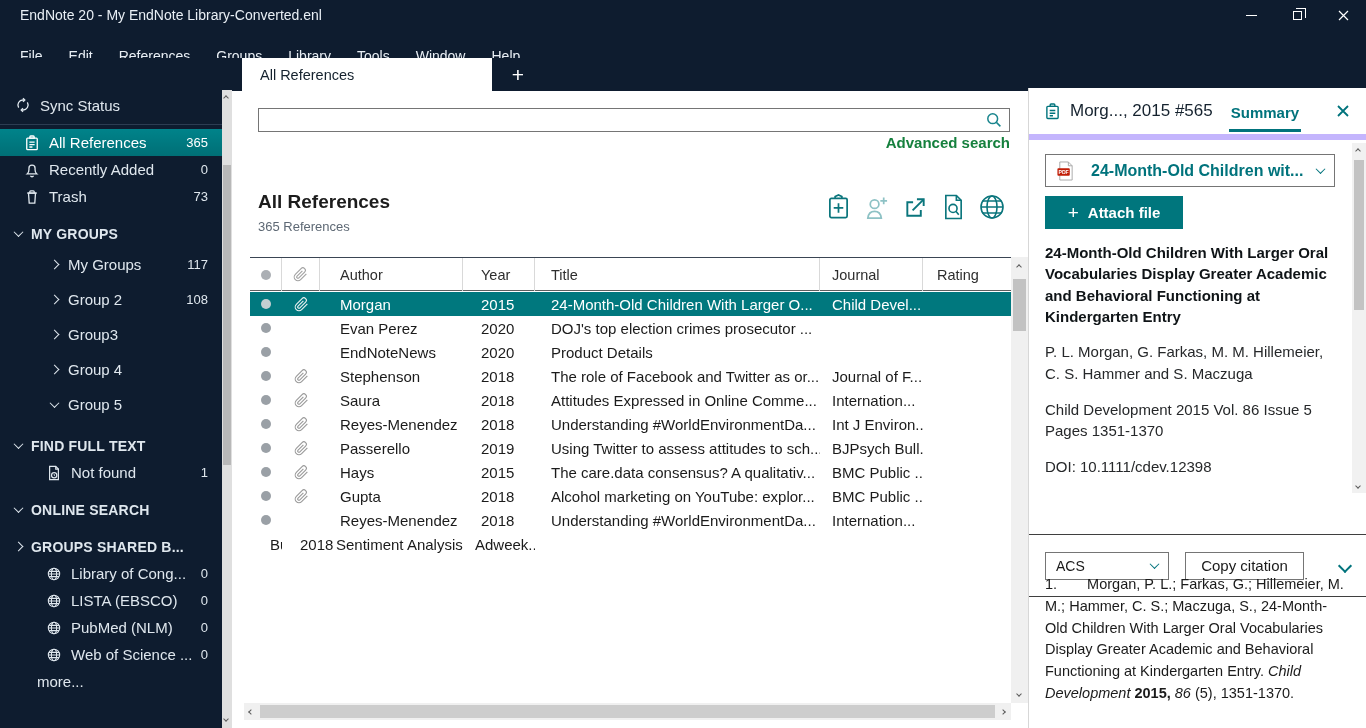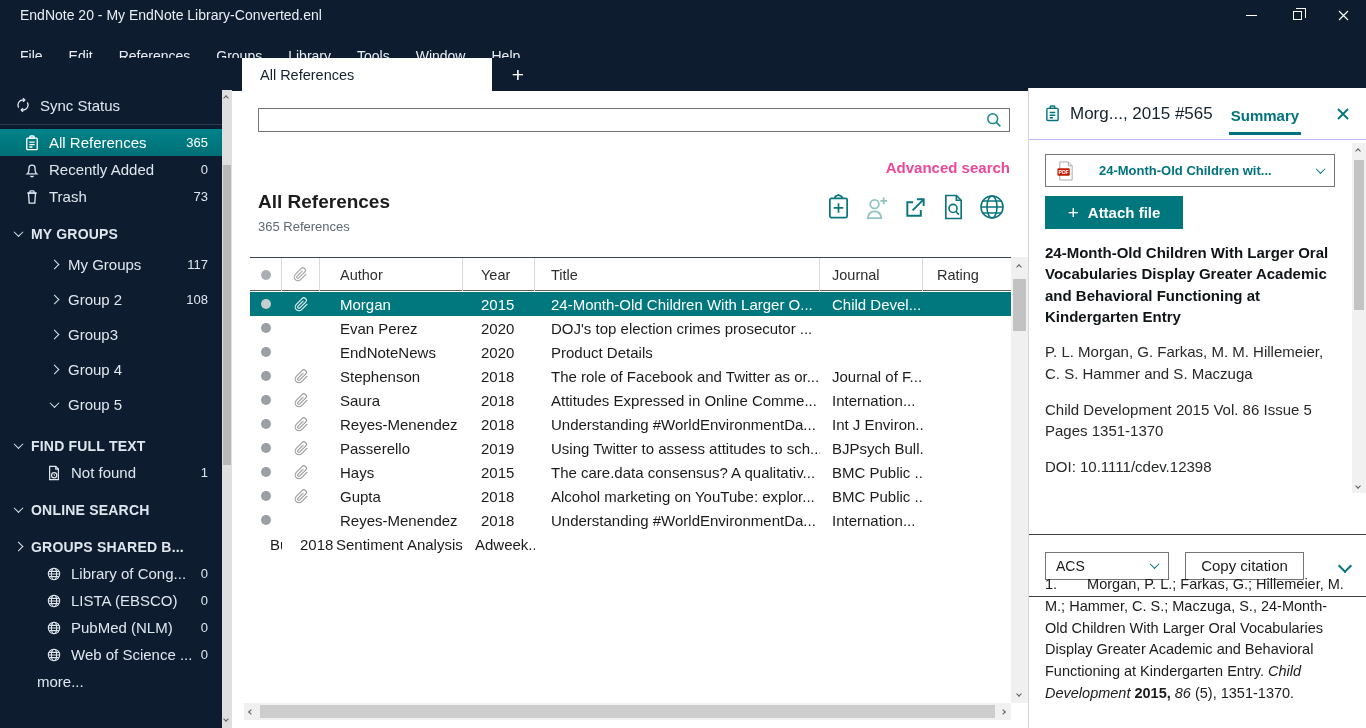--- a/index.html
+++ b/index.html
@@ -47,21 +47,21 @@
   .sarr i { position:absolute; left:1px; top:2px; width:4px; height:4px; border-right:1.4px solid #5b5b5b; border-bottom:1.4px solid #5b5b5b; display:block; }
   .sarr.up i { transform:rotate(-135deg); }
   .sarr.down i { transform:rotate(45deg); }
   .sarr.left i { transform:rotate(135deg); }
   .sarr.right i { transform:rotate(-45deg); }
 
   
   .main { position:absolute; left:232px; top:91px; width:796px; bottom:0; background:#fff; }
   .search-input { position:absolute; left:26px; right:18px; top:17px; height:24px; border:1px solid #757575; font-size:14px; padding:0 30px 0 8px; outline:none; background:#fff; }
   .search-ic { position:absolute; right:26px; top:21px; }
-  .adv-search { position:absolute; right:18px; top:68px; color:#ec4899; font-weight:bold; font-size:15px; cursor:pointer;text-align:center; }
+  .adv-search { position:absolute; right:18px; top:43px; color:#15803d; font-weight:bold; font-size:15px; cursor:pointer;text-align:center; }
   .list-title { position:absolute; left:26px; top:100px; font-size:19px; font-weight:600; color:#1c1c1c; }
   .list-sub { position:absolute; left:26px; top:128px; font-size:13px; color:#5d6874; }
   .toolbar { position:absolute; right:23px; top:103px; display:flex; gap:14px; align-items:center; color:#0a757c; }
   .toolbar .tbtn { display:flex; cursor:pointer; }
   .toolbar .tbtn.light { color:#8ec2c5; }
 
   .tablewrap { position:absolute; left:18px; top:166px; width:761px; bottom:0; border-top:1px solid #3a4553; overflow:hidden; }
   .grid { display:grid; grid-template-columns:32px 38px 143px 72px 285px 103px 88px; align-items:center; }
   .thead { height:33px; color:#2e2e2e; font-size:14.5px; border-bottom:1px solid #5f5f5f; }
   .thead > span { height:33px; display:flex; align-items:center; border-right:1px solid #d9d9d9; }
@@ -79,27 +79,27 @@
   .c-title { padding-left:16px; } .c-journal { padding-left:12px; } .c-rating { padding-left:14px; }
   .c-author,.c-title,.c-journal { white-space:nowrap; overflow:hidden; }
 
   .vscroll { position:absolute; right:0; top:166px; width:17px; height:446px; background:#f0f0f0; }
   .vscroll .thumb { position:absolute; left:2px; right:2px; top:22px; height:52px; background:#c2c2c2; }
   .hscroll { position:absolute; left:12px; right:17px; top:612px; height:17px; background:#f0f0f0; }
   .hscroll .thumb { position:absolute; top:2px; bottom:2px; left:16px; right:16px; background:#cdcdcd; }
 
   
   .rpanel { position:absolute; right:0; top:88px; width:338px; bottom:0; background:#fff; border-left:1px solid #d7d7d7; }
-  .rp-head { position:absolute; left:0; top:0; right:0; height:52px; border-bottom:1px solid #c4b5fd; display:flex; align-items:center; padding:4px 16px; color:#15222e; }
+  .rp-head { position:absolute; left:0; top:0; right:0; height:52px; border-bottom:6px solid #c4b5fd; display:flex; align-items:center; padding:4px 16px; color:#15222e; }
   .rp-label { font-size:17px; margin-left:10px; white-space:nowrap; }
   .rp-tab { margin-left:16px; color:#00737c; font-weight:bold; font-size:15px; padding:14px 2px 8px 2px; border-bottom:3px solid #00737c; }
   .rp-close { margin-left:auto; color:#00737c; display:flex; cursor:pointer; }
   .rp-body { position:absolute; left:0; top:53px; right:0; height:356px; padding:13px 32px 0 16px; }
   .pdf-select { width:290px; height:33px; border:1px solid #757575; display:flex; align-items:center; padding:0 10px; cursor:pointer; }
-  .pdf-select .txt { color:#00737c; font-weight:bold; font-size:13px; margin-left:24px; white-space:nowrap; overflow:hidden; }
+  .pdf-select .txt { color:#00737c; font-weight:bold; font-size:16px; margin-left:16px; white-space:nowrap; overflow:hidden; }
   .attach-btn { margin-top:9px; width:138px; height:33px; background:#00767d; color:#fff; font-weight:bold; font-size:15px; display:flex; align-items:center; justify-content:center; gap:9px; cursor:pointer; }
   .attach-btn .plus { font-size:19px; font-weight:normal; }
   .rp-title { margin-top:13px; width:292px; font-size:15px; font-weight:bold; line-height:1.42; color:#0f1417; }
   .rp-text { margin-top:14px; width:292px; font-size:15px; line-height:1.45; color:#26282a; }
   .chev { display:inline-block; width:7px; height:7px; border-right:1.8px solid currentColor; border-bottom:1.8px solid currentColor; }
   .chev.d { transform:rotate(45deg) translate(-1px,-1px); }
   .tealchev { color:#00737c; margin-left:auto; }
 
   .cite-bar { position:absolute; left:0; top:409px; right:0; height:63px; border-top:1px solid #3f3f3f; border-bottom:1px solid #3f3f3f; display:flex; align-items:center; padding:0 16px;margin-top:37px; }
   .style-select { width:124px; height:28px; border:1px solid #757575; display:flex; align-items:center; padding:0 10px; font-size:14px; color:#1a1a1a; cursor:pointer; }

